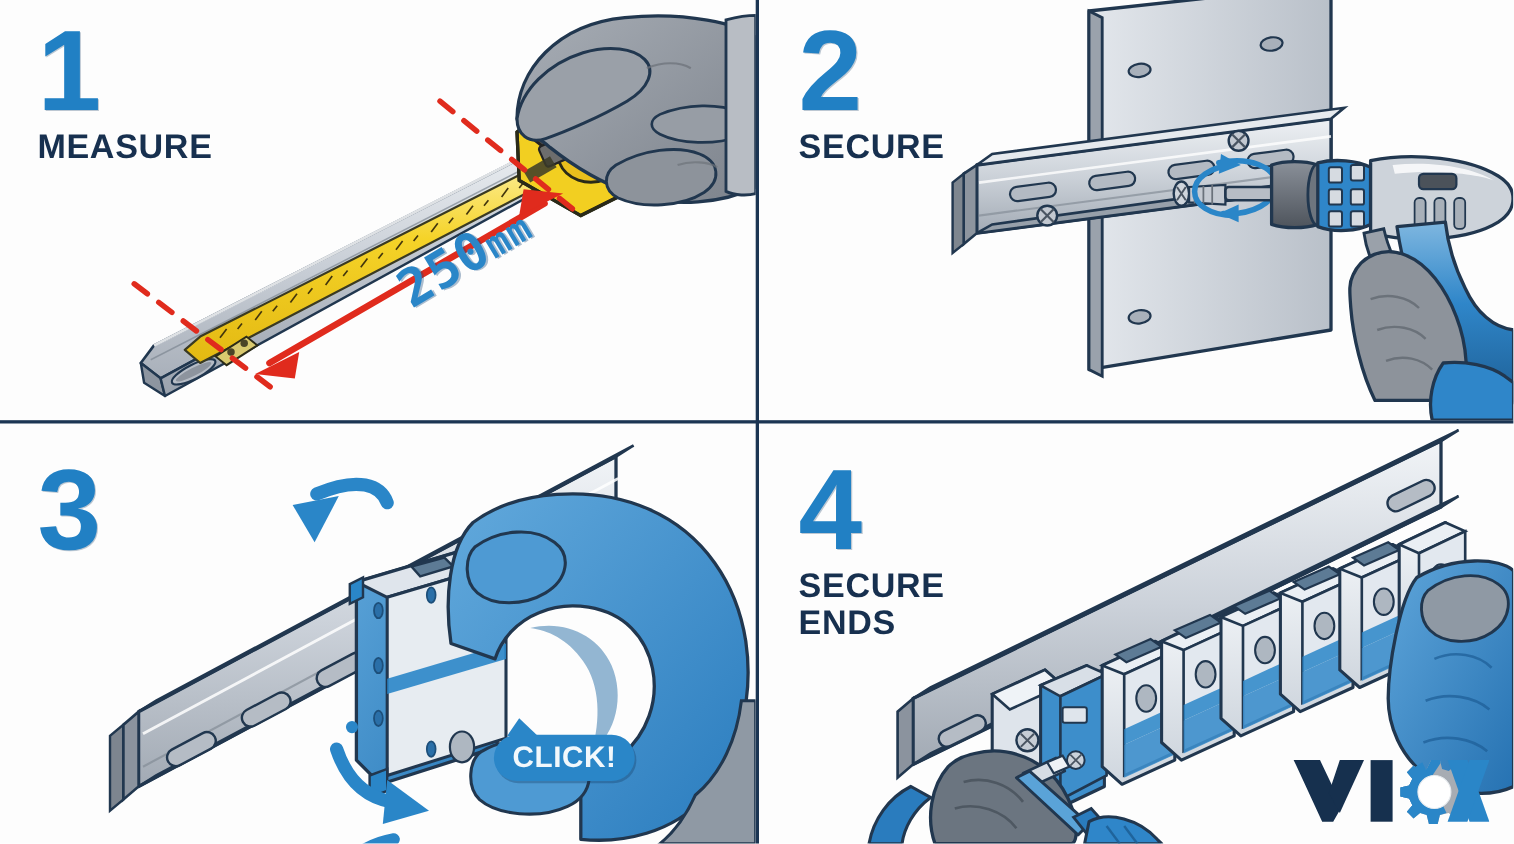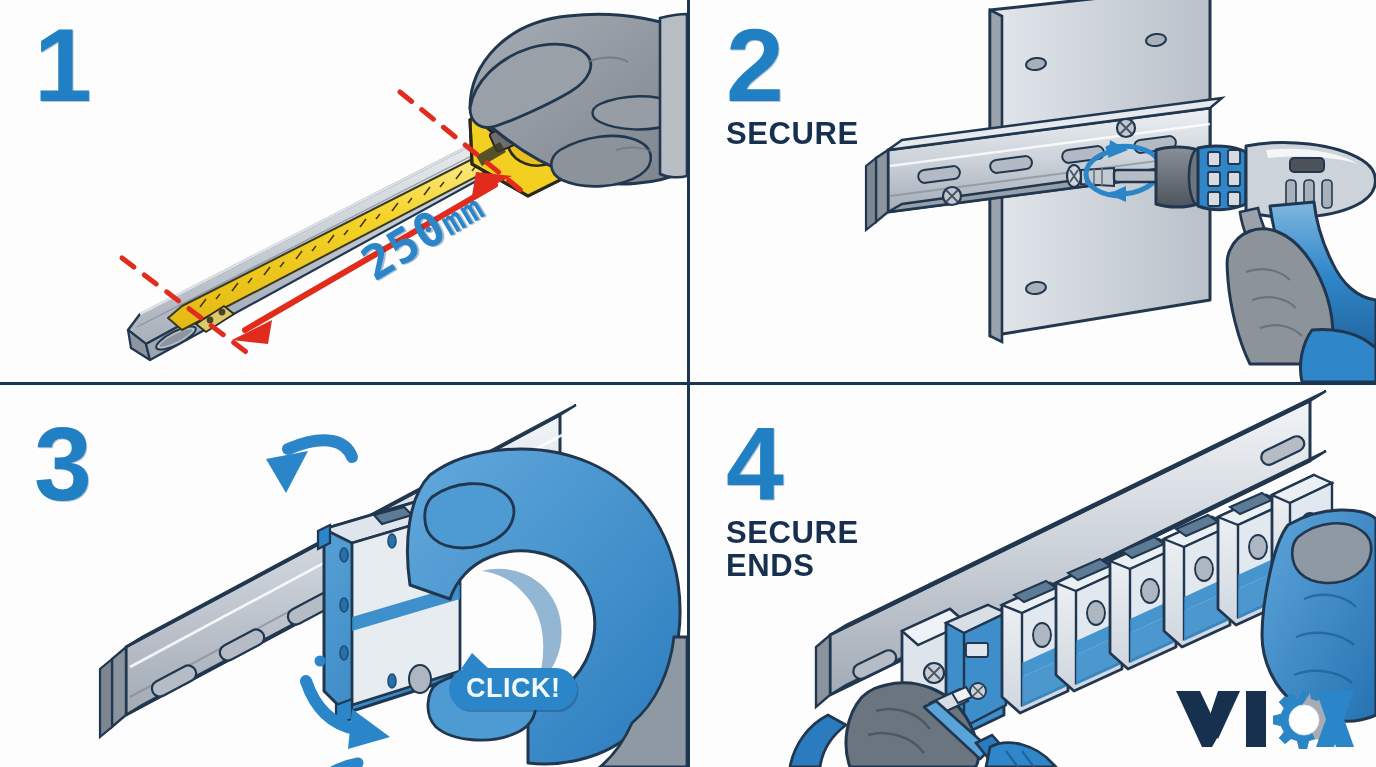--- a/index.html
+++ b/index.html
@@ -222,20 +222,21 @@
         <g stroke="#e02b1d" stroke-width="6" stroke-linecap="round">
           <line x1="245" y1="330" x2="495" y2="185"></line>
         </g>
         <polygon points="232,340 272,320 268,344" fill="#e02b1d"></polygon>
         <polygon points="512,176 472,196 476,172" fill="#e02b1d"></polygon>
       </svg>
     </div>
 
     <div class="step-header">
       <div class="step-number">1</div>
+      <div class="step-label">MEASURE</div>
     </div>
 
     <div id="measure-value">
       <span>250</span><span class="unit">mm</span>
     </div>
   </section>
 
   <section class="panel" id="panel-2">
     <div class="art">
       <svg viewBox="0 0 686 382" preserveAspectRatio="none">

